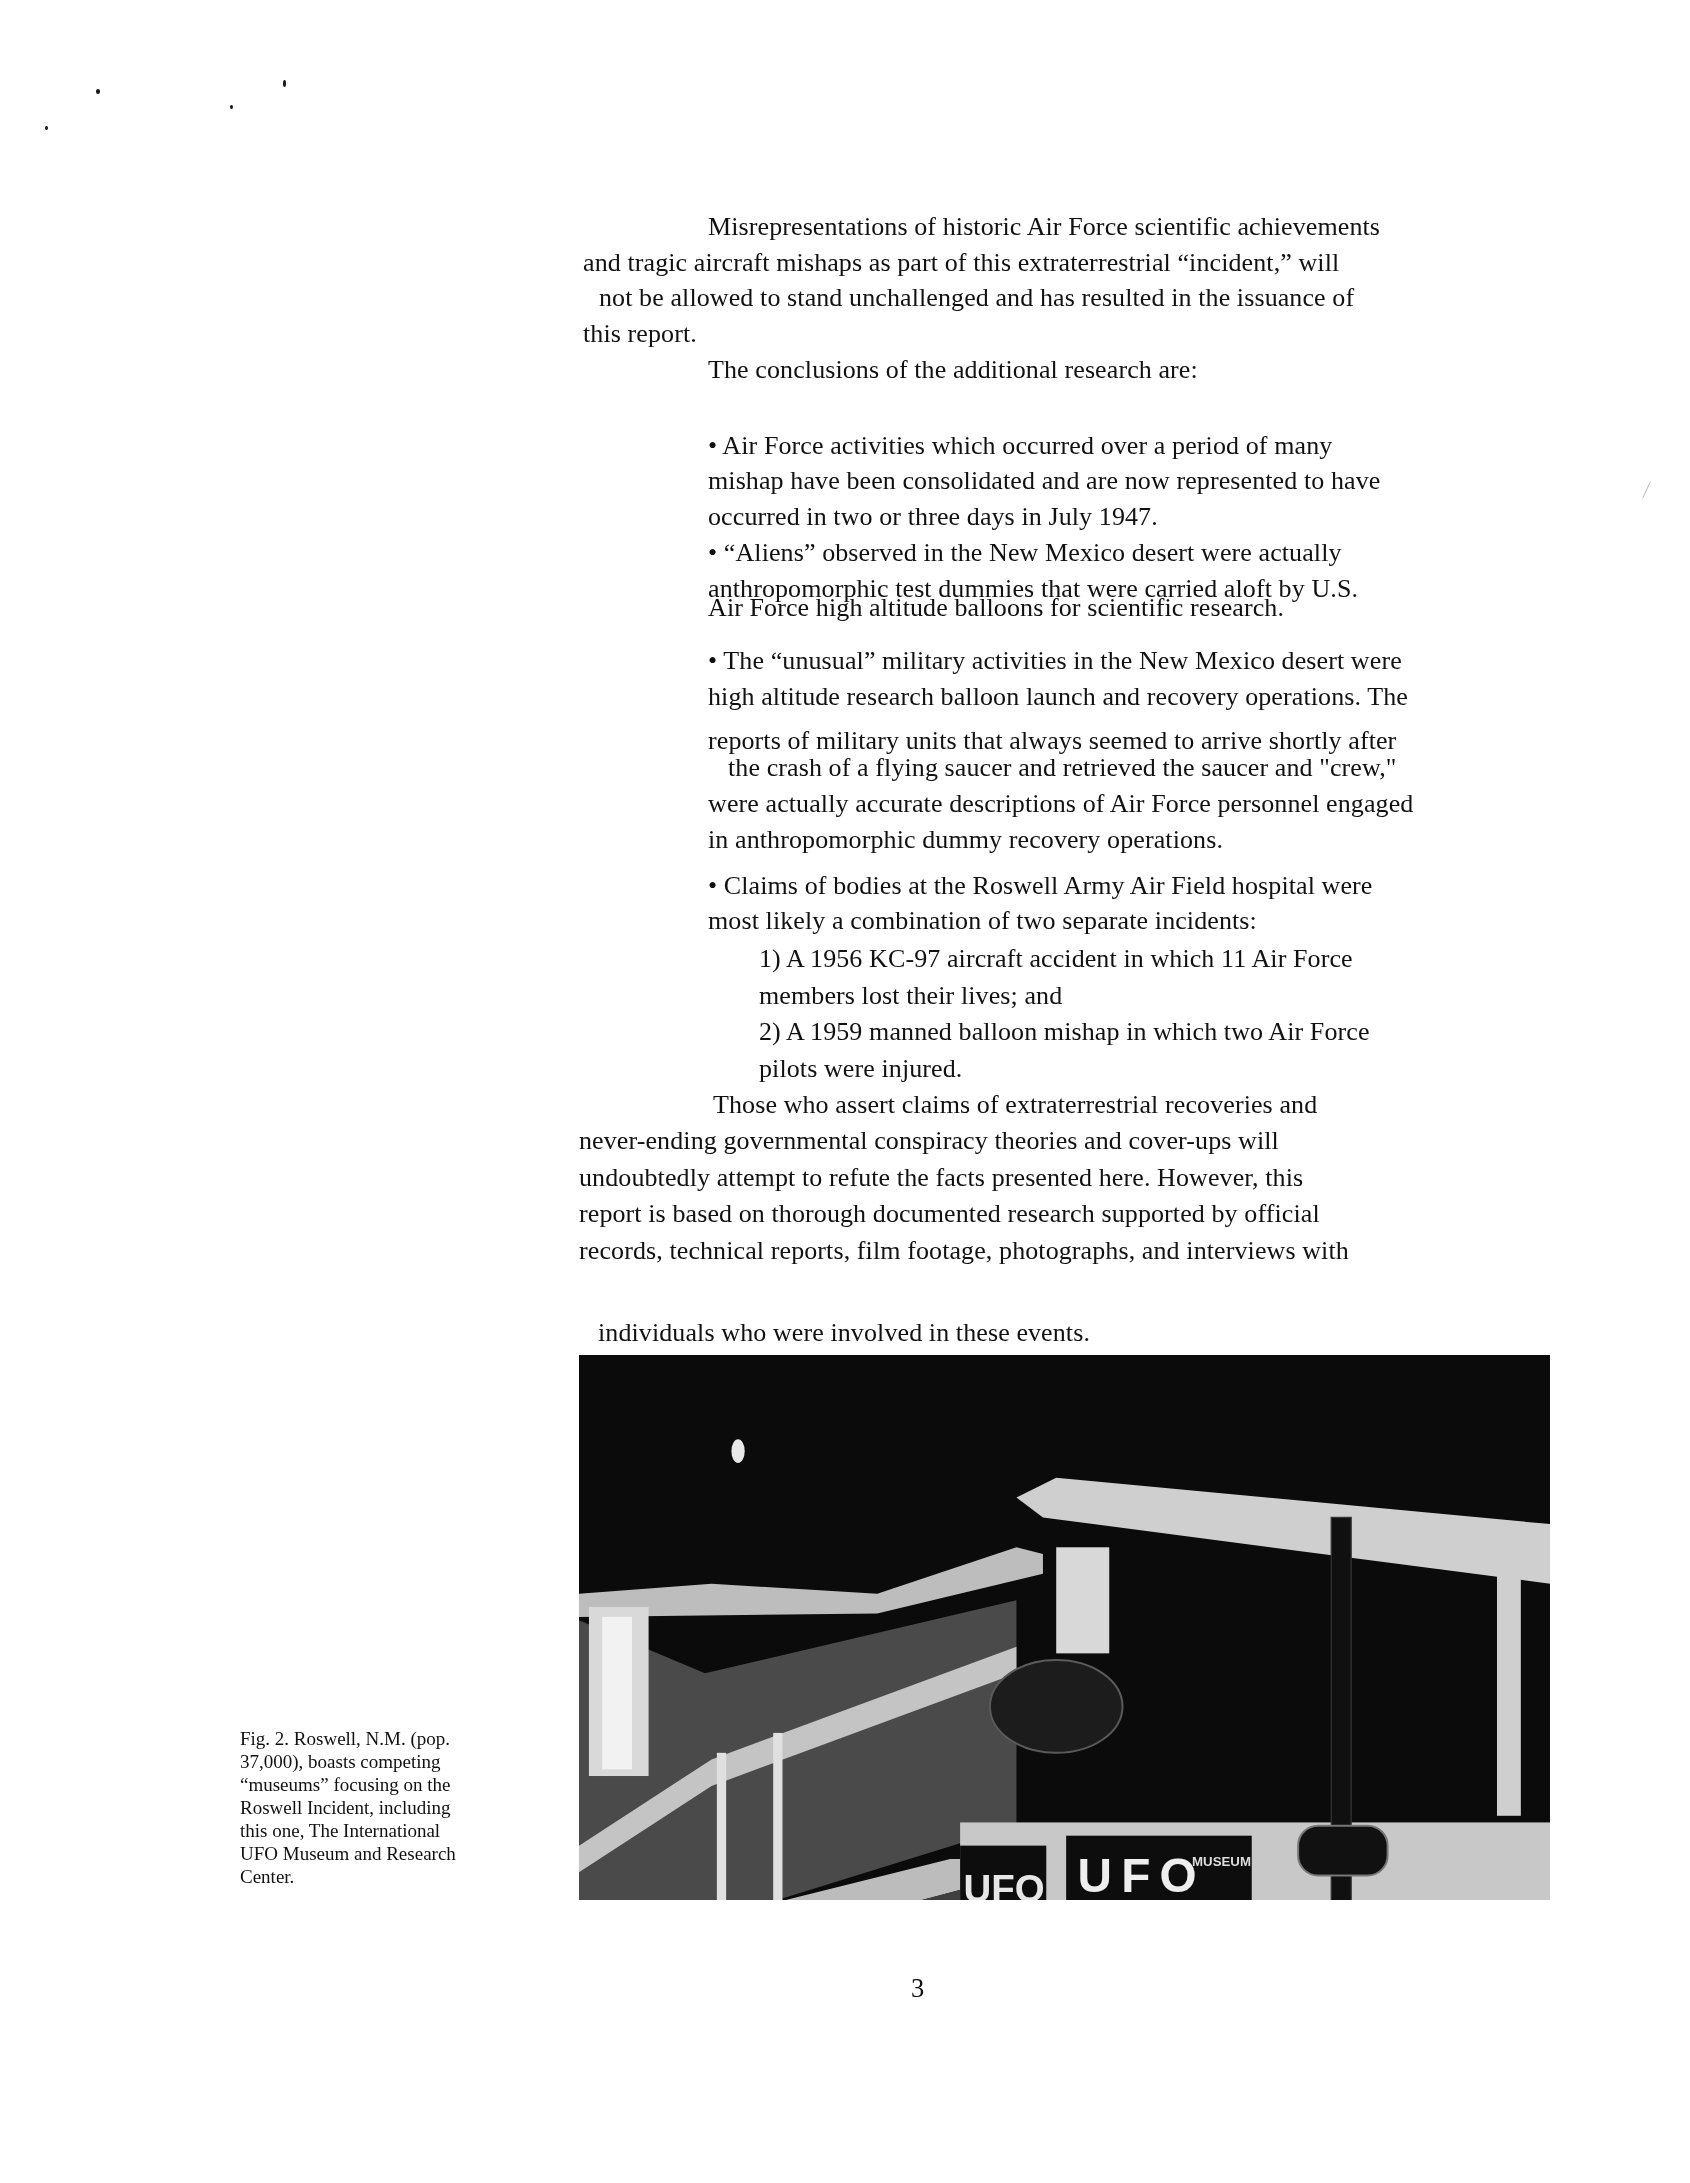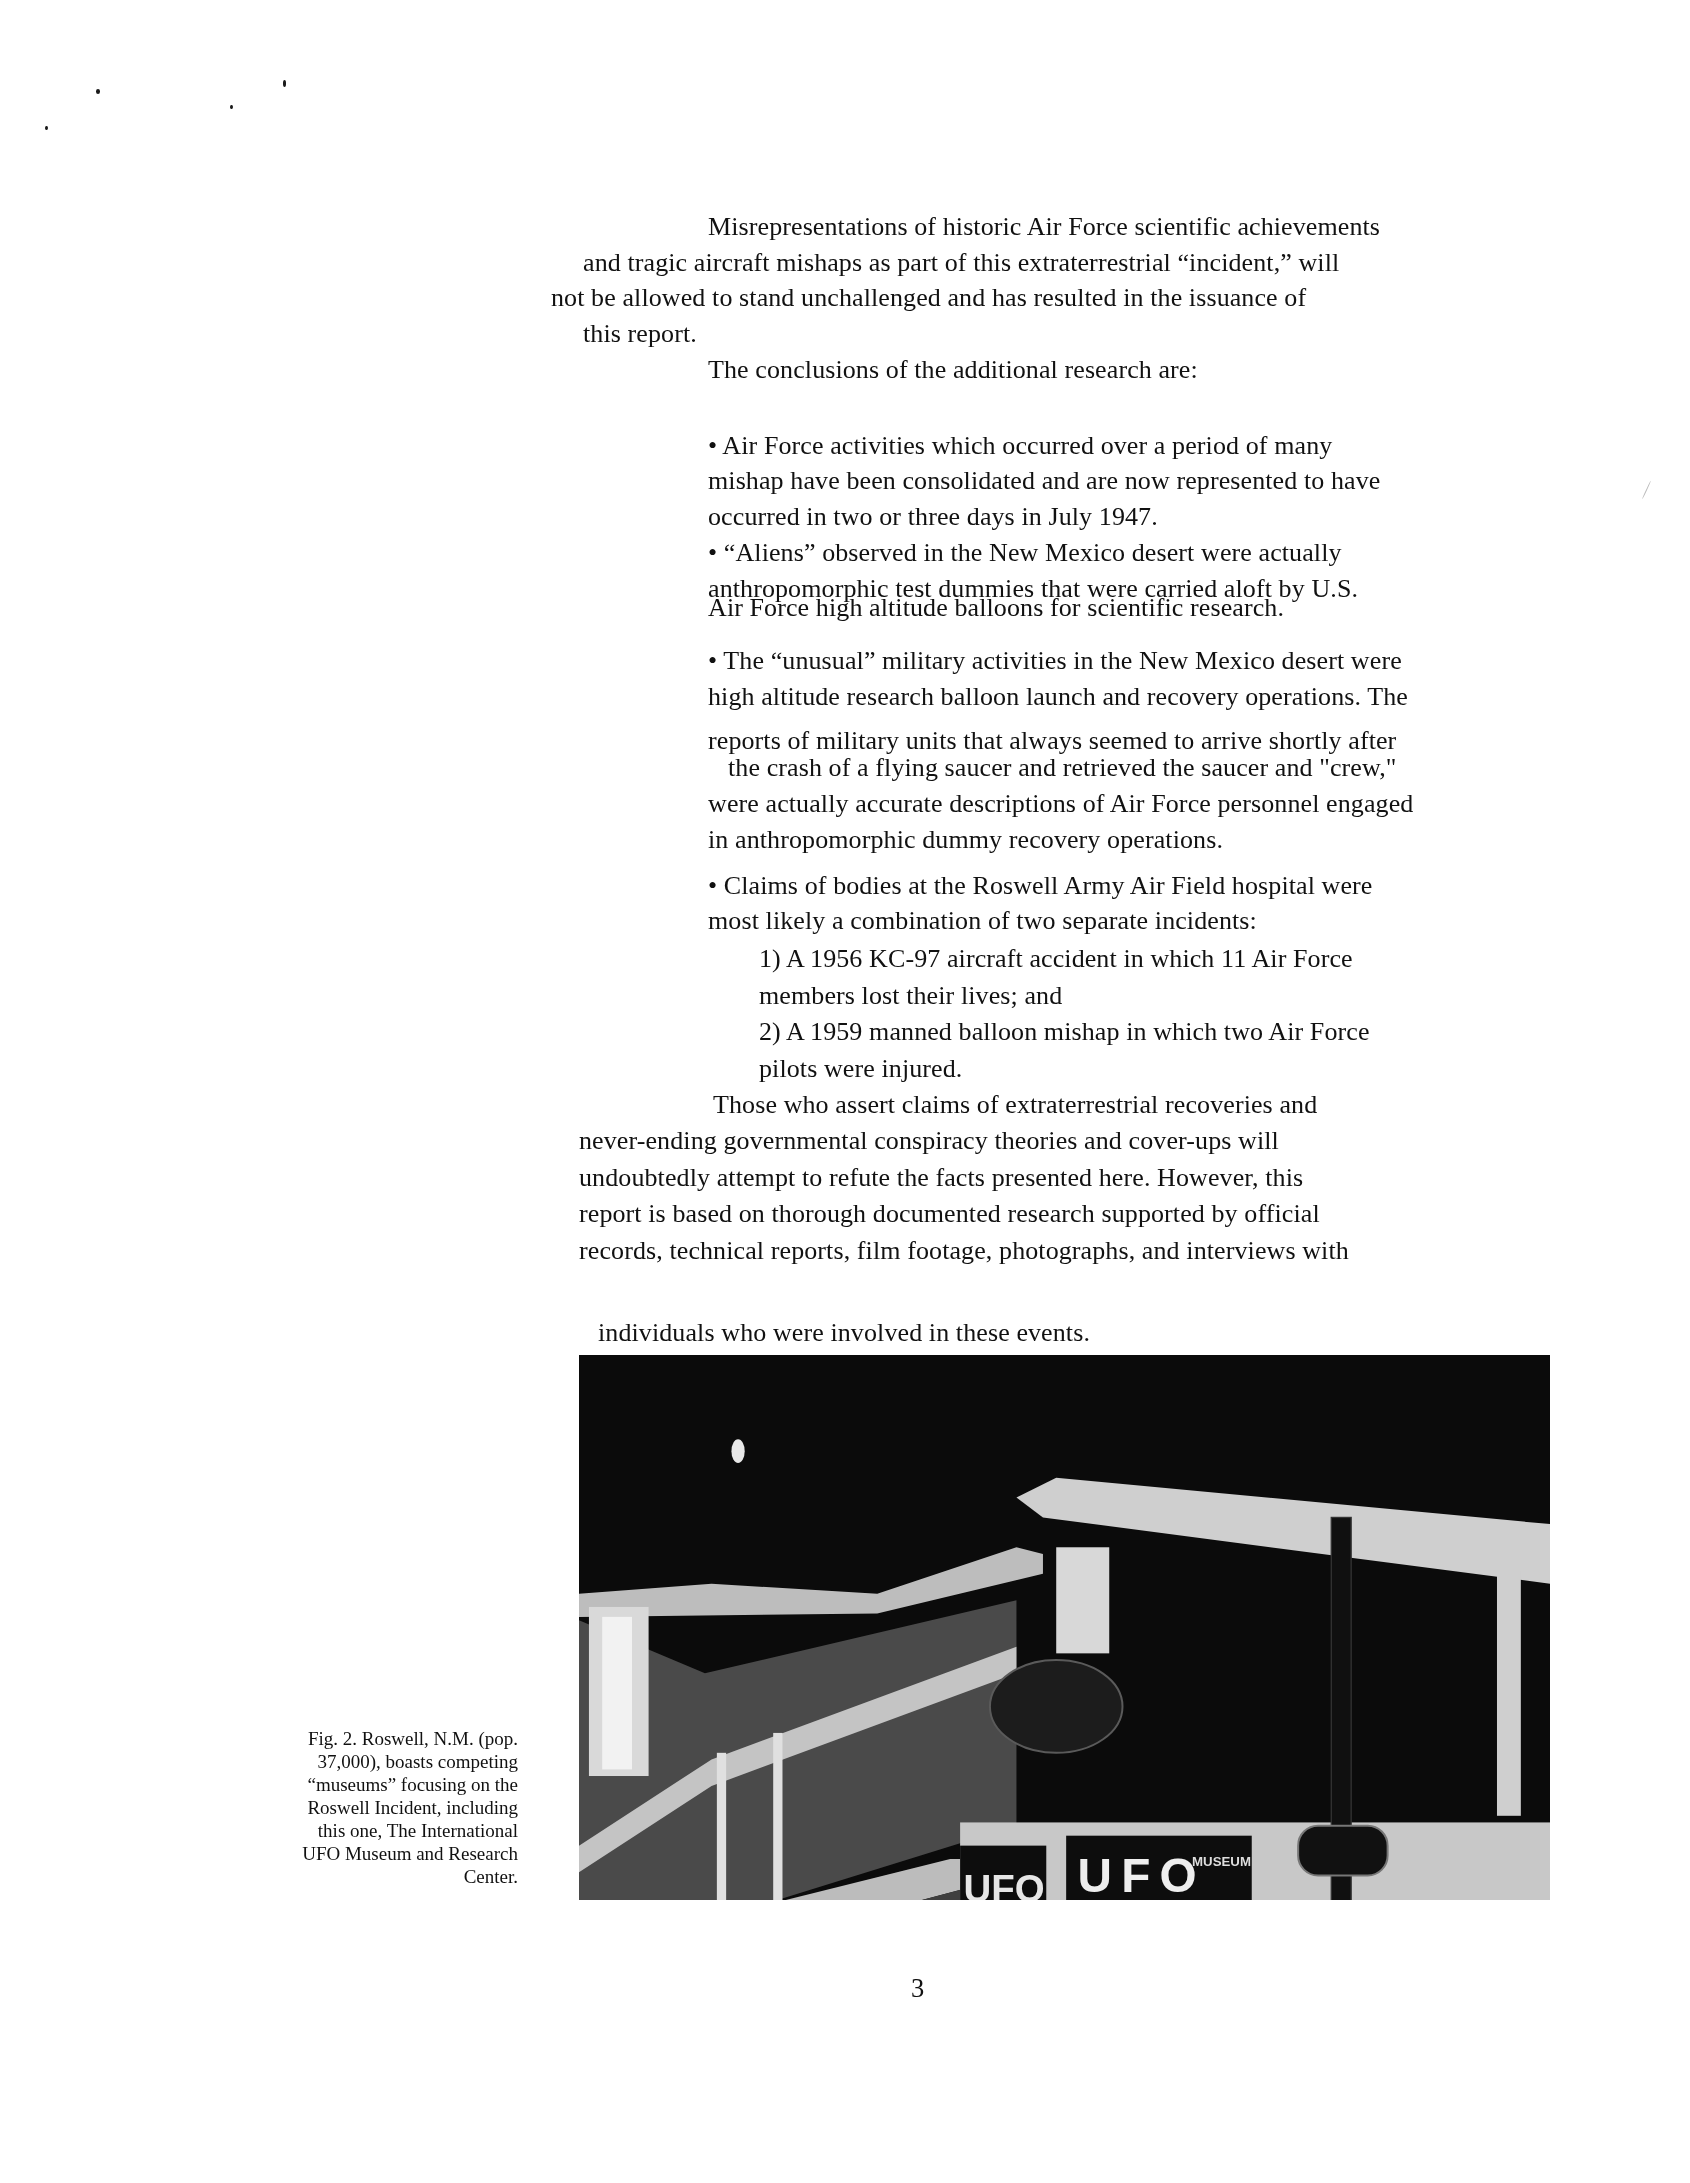--- a/index.html
+++ b/index.html
@@ -7,21 +7,21 @@
       width: 1690px; height: 2183px; position: relative; overflow: hidden;
       font-family: "Liberation Serif", "DejaVu Serif", serif; color: #111111;
     }
     .speck { position: absolute; background: #1a1a1a; border-radius: 50%; }
     .line {
       position: absolute; white-space: nowrap;
       font-size: 26px; line-height: 36px; letter-spacing: 0.1px;
     }
     .caption {
       position: absolute; left: 240px; top: 1727px; width: 278px;
-      font-size: 19px; line-height: 23px; text-align: right;
+      font-size: 19px; line-height: 23px;
     }
     .caption div { white-space: nowrap; }
     .photo {
       position: absolute; left: 579px; top: 1355px; width: 971px; height: 545px;
       background: #0b0b0b; overflow: hidden;
     }
     .photo svg { width: 100%; height: 100%; display: block; }
     .page-number {
       position: absolute; left: 911px; top: 1972px; font-size: 26.5px; line-height: 33px;
     }
@@ -30,21 +30,21 @@
 <body>
 
 <div class="speck" style="left:96px;top:89px;width:4px;height:4.6px;"></div>
 <div class="speck" style="left:45px;top:126px;width:2.7px;height:4px;"></div>
 <div class="speck" style="left:283px;top:80px;width:3.3px;height:6.6px;"></div>
 <div class="speck" style="left:230px;top:105px;width:2.7px;height:4px;"></div>
 <div class="speck" style="left:1646px;top:480px;width:1.3px;height:20px;background:#bbbbbb;transform:rotate(25deg);"></div>
 
 <div class="line" style="left:708px;top:209px;">Misrepresentations of historic Air Force scientific achievements</div>
 <div class="line" style="left:583px;top:245px;">and tragic aircraft mishaps as part of this extraterrestrial “incident,” will</div>
-<div class="line" style="left:551px;top:280px;">not be allowed to stand unchallenged and has resulted in the issuance of</div>
+<div class="line" style="left:599px;top:280px;">not be allowed to stand unchallenged and has resulted in the issuance of</div>
 <div class="line" style="left:583px;top:316px;">this report.</div>
 
 <div class="line" style="left:708px;top:352px;">The conclusions of the additional research are:</div>
 
 <div>
   <div>
     <div class="line" style="left:708px;top:428px;">• Air Force activities which occurred over a period of many</div>
     <div class="line" style="left:708px;top:463px;">mishap have been consolidated and are now represented to have</div>
     <div class="line" style="left:708px;top:499px;">occurred in two or three days in July 1947.</div>
   </div>

